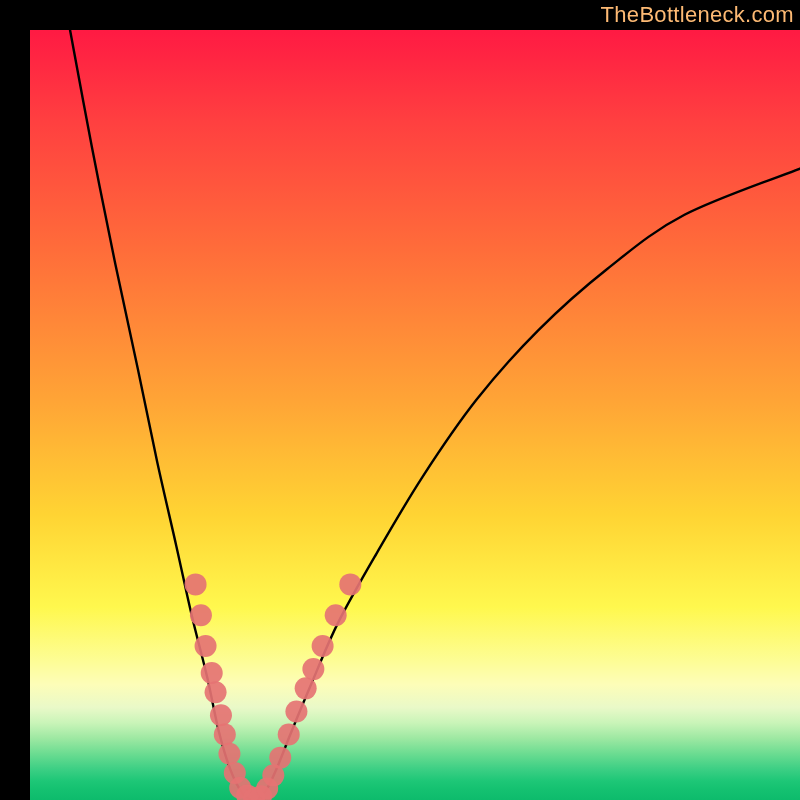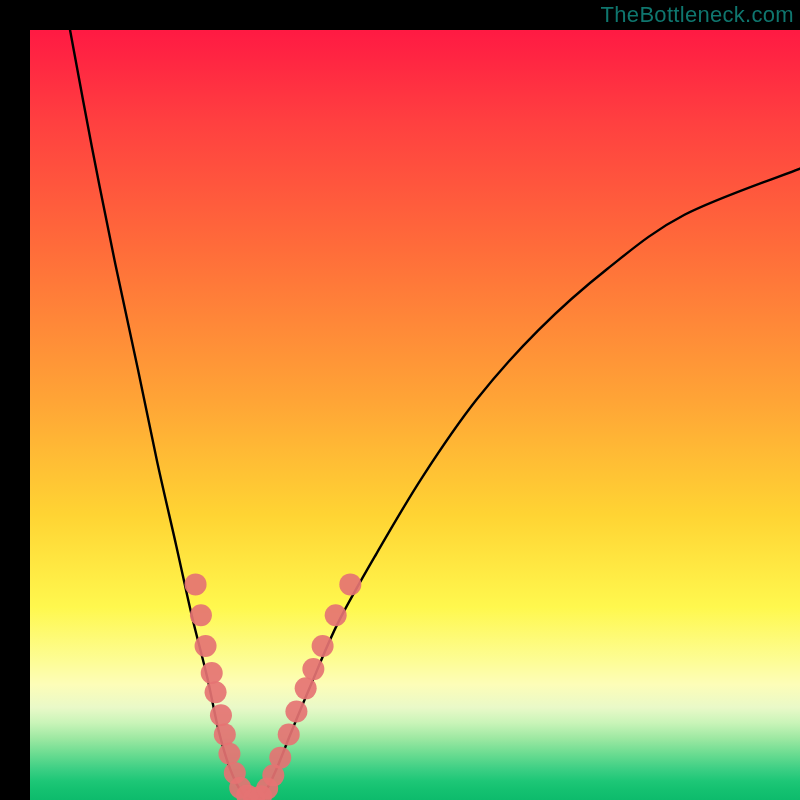--- a/index.html
+++ b/index.html
@@ -41,21 +41,21 @@
       #3ccf84 96%,
       #1ec777 97.5%,
       #15c271 98.5%,
       #0dbb6c 100%
     );
   }
   .watermark {
     position: absolute;
     top: 2px;
     right: 6px;
-    color: #0f766e;
+    color: #fdba74;
     font-size: 22px;
     letter-spacing: 0.3px;
     font-weight: 500;
     z-index: 5;
     user-select: none;
   }
   svg.curve {
     position: absolute;
     left: 0;
     top: 0;

